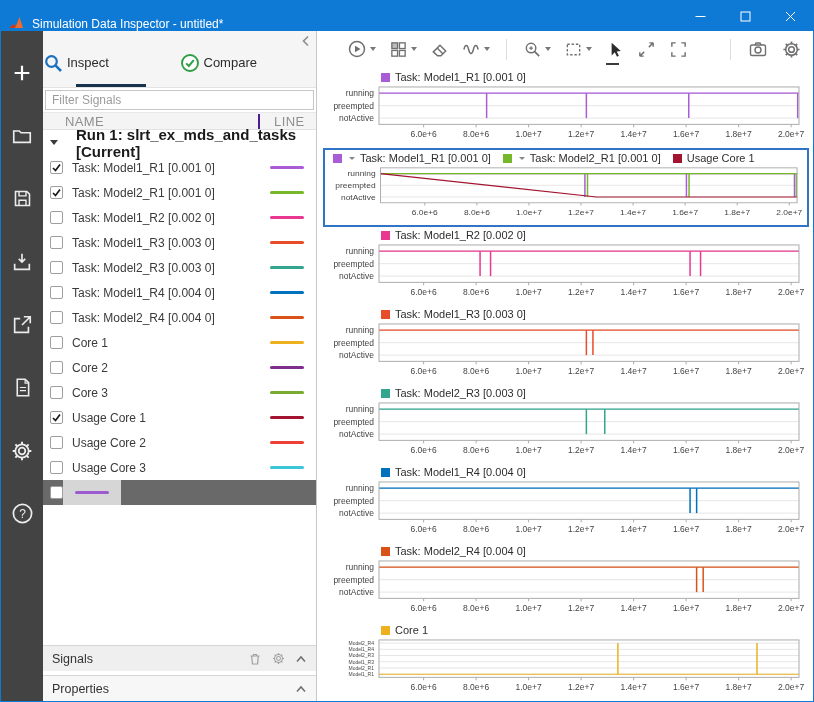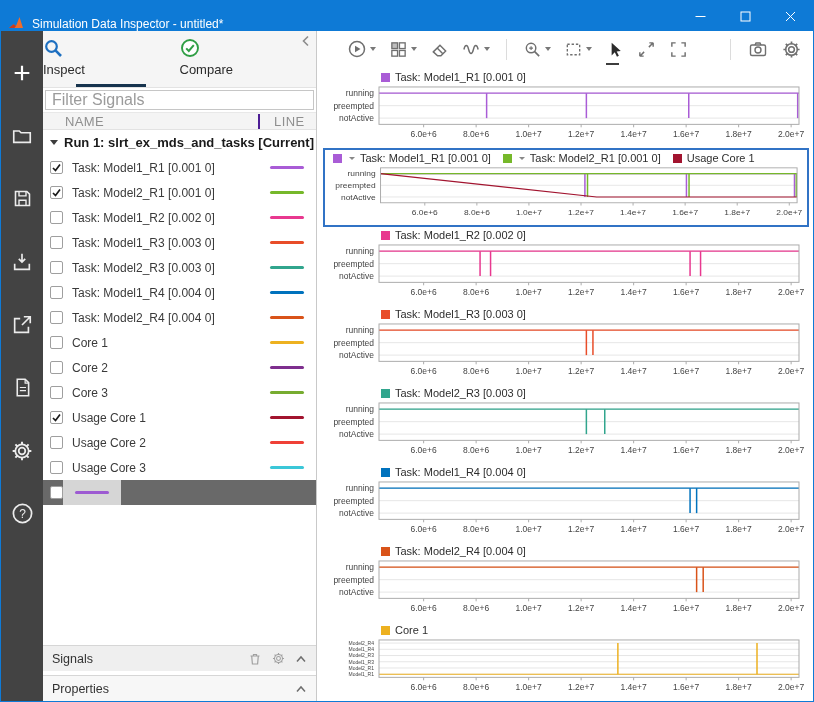--- a/index.html
+++ b/index.html
@@ -8,31 +8,31 @@
 .window{width:814px;height:702px;display:flex;flex-direction:column;border:1px solid var(--titlebar,#0e7ad6)}
 .titlebar{height:30px;flex:0 0 30px;background:var(--titlebar,#0e7ad6);display:flex;align-items:flex-end}
 .app-icon{margin-left:7px;display:flex}
 .title-text{color:#fff;font-size:12px;margin-left:8px;flex:1;white-space:nowrap}
 .win-btn{width:45px;height:30px;display:flex;align-items:center;justify-content:center}
 .main{flex:1;display:flex;min-height:0}
 .strip{width:42px;flex:0 0 42px;background:#434343;display:flex;flex-direction:column;align-items:center;padding-top:10px}
 .strip-btn{height:63px;width:100%;display:flex;align-items:center;justify-content:center}
 .sidebar{width:274px;flex:0 0 274px;background:#fff;border-right:1px solid #c9c9c9;display:flex;flex-direction:column;min-height:0}
 .tabbar{height:57px;flex:0 0 57px;background:#f5f5f5;display:flex;position:relative;border-bottom:1px solid #e3e3e3}
-.tab{flex:1;display:flex;flex-direction:column;padding-top:7px;gap:4px;position:relative}
+.tab{flex:1;display:flex;flex-direction:row;align-items:center;padding-top:7px;gap:4px;position:relative}
 .tab-label{font-size:13px;color:#2b2b2b}
 .tab.active:after{content:"";position:absolute;bottom:0;left:50%;transform:translateX(-50%);width:70px;height:3px;background:#17344e}
 .collapse-btn{position:absolute;top:3px;right:4px}
 .filter-row{padding:2px;border-bottom:1px solid #e8e8e8}
-.filter-input{width:100%;height:20px;border:1px solid #c6c6c6;font-family:inherit;font-size:16px;padding:8px 6px;color:#333;outline:none}
+.filter-input{width:100%;height:20px;border:1px solid #c6c6c6;font-family:inherit;font-size:12px;padding:8px 6px;color:#333;outline:none}
 .filter-input::placeholder{color:#9b9b9b}
 .cols{height:17px;flex:0 0 17px;background:#f4f4f4;border-bottom:1px solid #e2e2e2;display:flex;align-items:center;font-size:13px;color:#8f8f8f;letter-spacing:.4px}
 .col-name{flex:1;padding-left:22px}
 .col-line{width:58px;border-left:2px solid #4c1d95;padding-left:14px}
-.run-header{height:25px;flex:0 0 25px;display:flex;align-items:center;padding-left:7px;font-size:13px;font-weight:bold;color:#1a1a1a;gap:6px}
+.run-header{height:25px;flex:0 0 25px;display:flex;align-items:center;padding-left:7px;font-size:15px;font-weight:bold;color:#1a1a1a;gap:18px}
 .tri-down{width:0;height:0;border-left:4px solid transparent;border-right:4px solid transparent;border-top:5px solid #3c3c3c}
 .signal-list{flex:1;min-height:0;overflow:hidden}
 .sig-row{height:25px;display:flex;align-items:center;padding-left:7px}
 .sig-row.selected{background:var(--selected-row,#696969)}
 .cb{width:13px;height:13px;flex:0 0 13px;background:#fff;border:1px solid #9f9f9f;border-radius:2px;display:inline-flex;align-items:center;justify-content:center}
 .sig-label{flex:1;font-size:12px;color:#3a3a3a;margin-left:9px;white-space:nowrap;overflow:hidden}
 .sig-row.selected .sig-label{color:#fff}
 .line-cell{width:58px;height:25px;flex:0 0 58px;display:flex;align-items:center;justify-content:center}
 .sig-row.selected .line-cell{background:#d6d6d6}
 .line-swatch{width:34px;height:3px;border-radius:2px}

